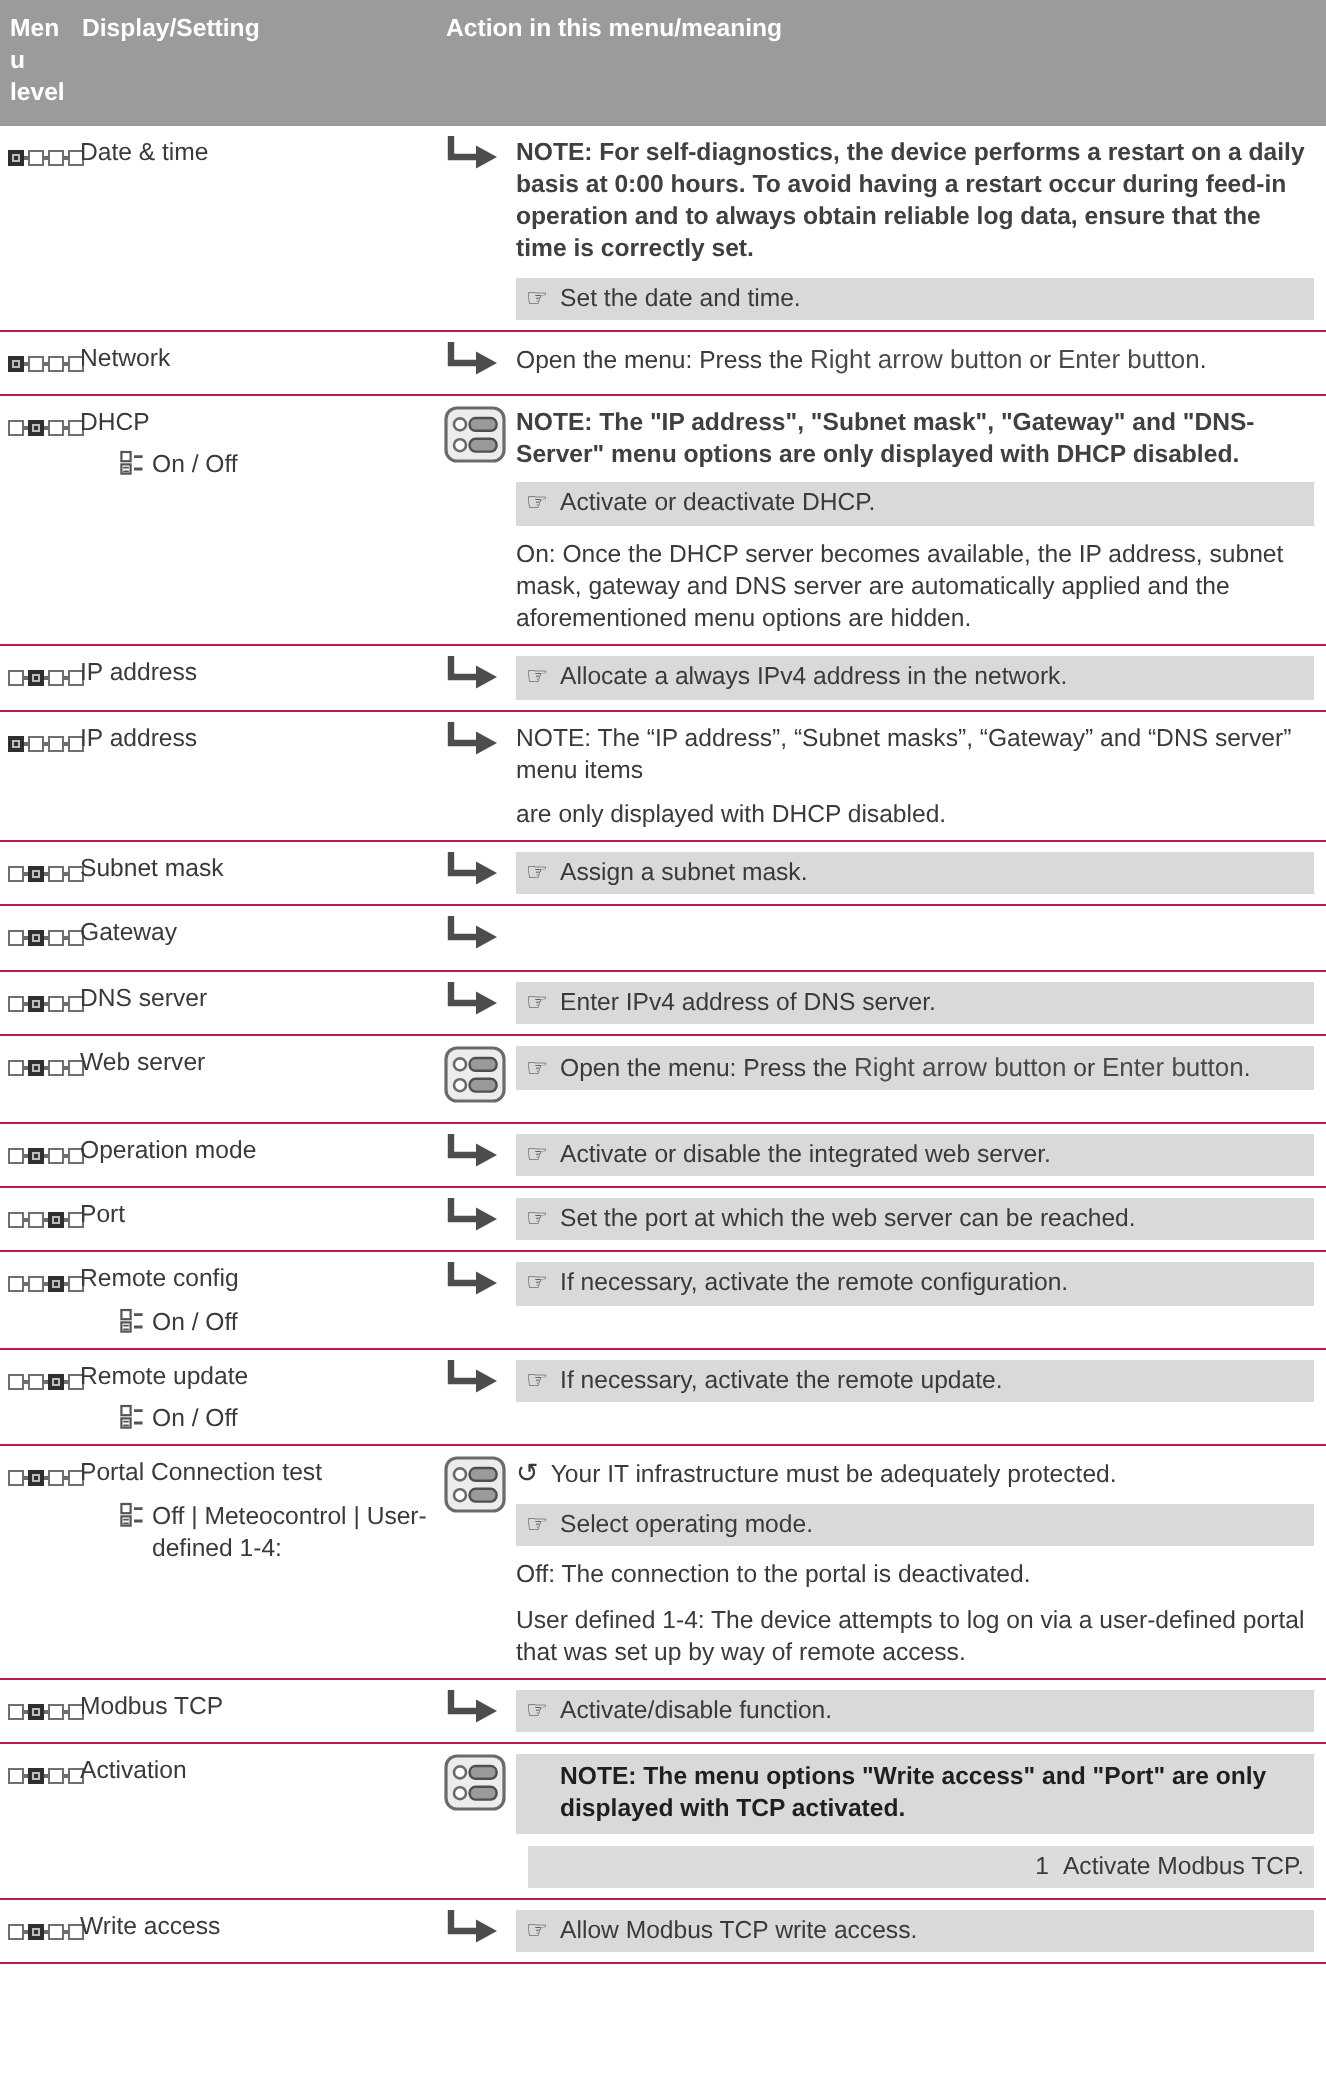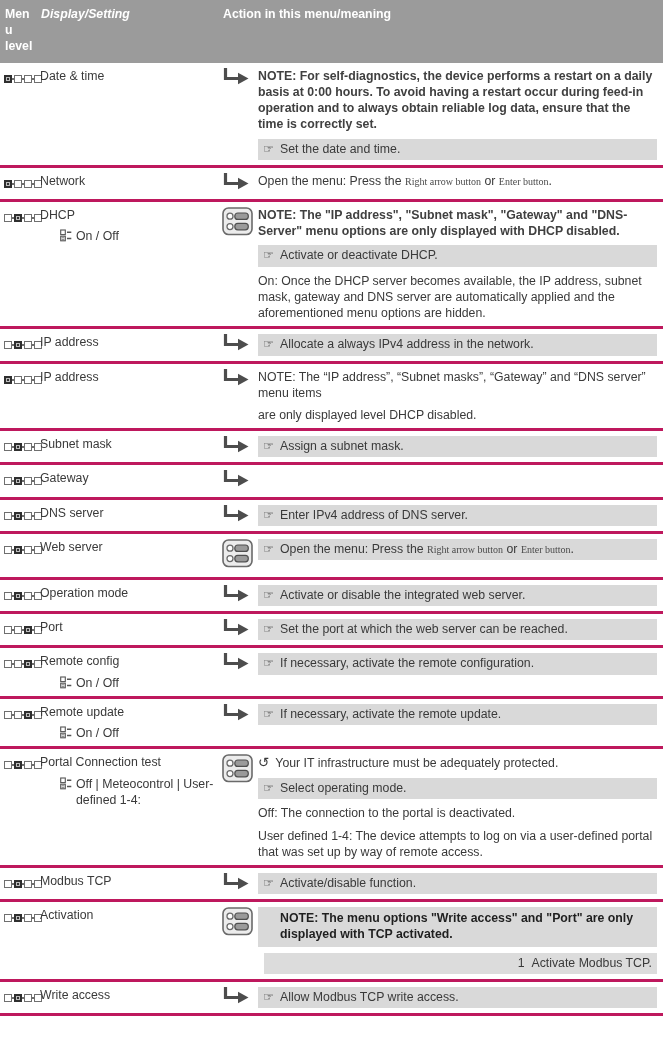--- a/index.html
+++ b/index.html
@@ -8,25 +8,25 @@
     font-family:"Liberation Sans",sans-serif;color:#3a3a3a;
     font-size:12.3px;line-height:1.32;background:#fff;
   }
   
   .hdr{
     display:grid;grid-template-columns:36px 182px 1fr;
     background:#9b9b9b;color:#ffffff;font-weight:bold;
     padding:6px 6px 8px 5px;box-sizing:border-box;min-height:60px;
   }
   .hdr .c1{width:31px;overflow-wrap:anywhere;}
-  .hdr .c2 span{display:inline-block;width:60px;font-style:italic;}
+  .hdr .c2 span{display:inline-block;width:60px;}
   
   .row{
     display:grid;grid-template-columns:36px 182px 36px 1fr;
-    padding:4px 6px 5px 4px;border-top:3px solid #be185d;box-sizing:border-box;
+    padding:4px 6px 5px 4px;border-top:1px solid #be185d;box-sizing:border-box;
     background:#fff;
   }
   .row:first-child{border-top:none;}
   .cell-level{padding-top:4px;}
   .lvl{display:inline-flex;align-items:center;}
   .lvl .sq{width:6px;height:6px;border:1px solid #6f6f6f;background:#fff;box-sizing:content-box;}
   .lvl .sq.f{background:#2f2f2f;border-color:#2f2f2f;box-shadow:inset 0 0 0 1px #2f2f2f,inset 0 0 0 2px #bdbdbd;}
   .lvl .dash{width:2px;height:2px;background:#6f6f6f;}
   .cell-label{padding-top:1px;padding-right:8px;}
   .sub-line{display:flex;gap:4px;margin-top:5px;padding-left:20px;}
@@ -34,21 +34,21 @@
   .cell-icon{padding-top:1px;}
   .cell-content{display:flex;flex-direction:column;gap:6px;padding-top:1px;}
   .para{background:#fff;}
   .para.bold{font-weight:bold;color:#404040;}
   .bar{background:#d9d9d9;padding:2px 5px 3px 5px;}
   .bar .hand{margin-right:6px;}
   .bar.notegray{font-weight:bold;color:#1f1f1f;padding-left:22px;padding-top:3px;padding-bottom:4px;}
   .bar.step{background:#dcdcdc;margin-left:6px;text-align:right;}
   .bar.step .stepnum{margin-right:7px;}
   .hint .refresh{font-size:13.5px;margin-right:6px;}
-  .mono{font-family:Liberation Serif, serif;font-size:10px;color:#4a4a4a;}
+  .mono{font-family:Liberation Sans, sans-serif;font-size:13px;color:#4a4a4a;}
 </style>
 </head>
 <body>
 
 <div class="page">
   <div class="hdr">
     <div class="c1">Menu level</div>
     <div class="c2"><span>Display/Setting</span></div>
     <div class="c3">Action in this menu/meaning</div>
   </div>
@@ -153,21 +153,21 @@
             <span class="dash"></span>
             <span class="sq"></span>
           </span></div>
         <div class="cell-label"><span>IP address</span></div>
         <div class="cell-icon"><svg width="28" height="17" viewBox="0 0 28 17">
             <path d="M3.5 0 V10.5 H17" fill="none" stroke="#4d4d4d" stroke-width="3.2"></path>
             <path d="M16 4.8 L26.5 10.5 L16 16.2 Z" fill="#4d4d4d"></path>
           </svg></div>
         <div class="cell-content">
           <div class="para">NOTE: The “IP address”, “Subnet masks”, “Gateway” and “DNS server” menu items</div>
-          <div class="para">are only displayed level DHCP disabled.</div>
+          <div class="para">are only displayed with DHCP disabled.</div>
         </div>
       </div>
       <div class="row">
         <div class="cell-level"><span class="lvl">
             <span class="sq"></span>
             <span class="dash"></span>
             <span class="sq f"></span>
             <span class="dash"></span>
             <span class="sq"></span>
             <span class="dash"></span>

